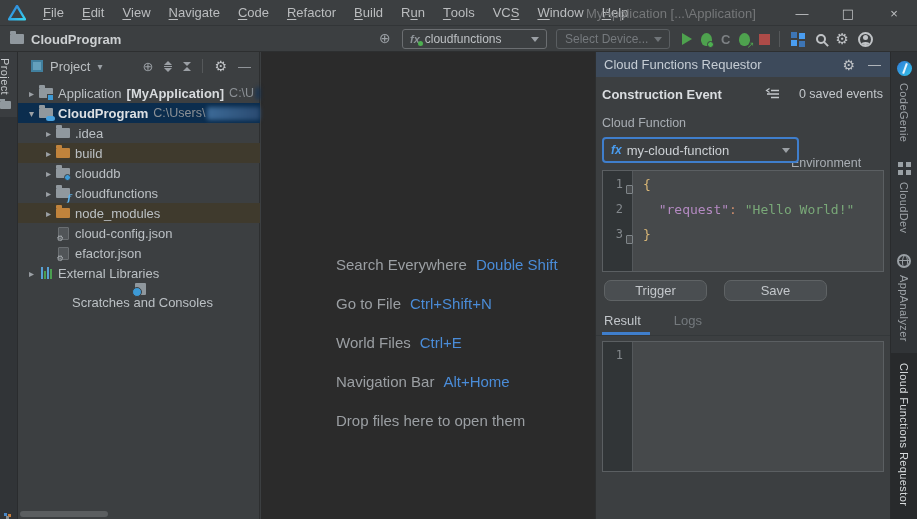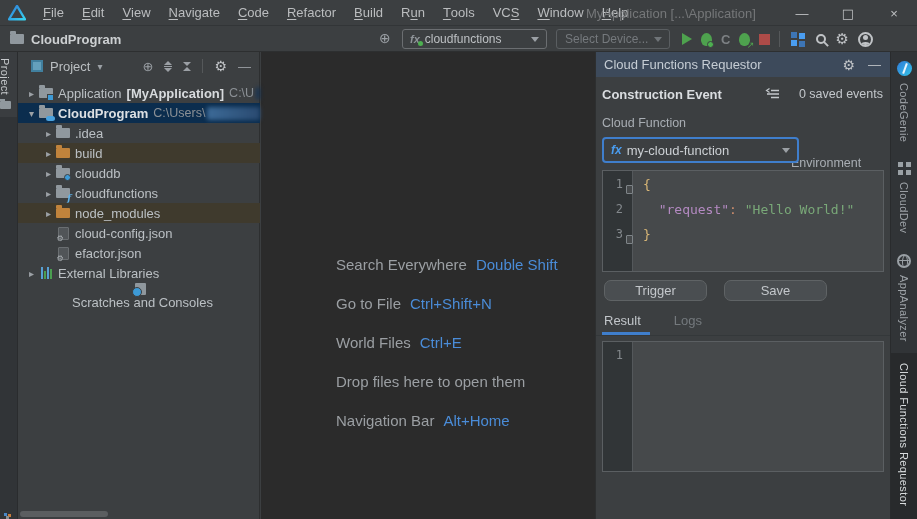--- a/index.html
+++ b/index.html
@@ -379,22 +379,22 @@
         </div>
       </div>
     <div class="hscroll"></div>
   </div>
 
   <div class="editor">
     <div class="shortcuts" id="shortcuts">
         <div class="sc-line"><span class="sc-label">Search Everywhere</span><span class="sc-keys">Double Shift</span></div>
         <div class="sc-line"><span class="sc-label">Go to File</span><span class="sc-keys">Ctrl+Shift+N</span></div>
         <div class="sc-line"><span class="sc-label">World Files</span><span class="sc-keys">Ctrl+E</span></div>
+        <div class="sc-line"><span class="sc-label">Navigation Bar</span><span class="sc-keys">Alt+Home</span></div>
         <div class="sc-line"><span class="sc-label">Drop files here to open them</span></div>
-        <div class="sc-line"><span class="sc-label">Navigation Bar</span><span class="sc-keys">Alt+Home</span></div>
       </div>
   </div>
 
   <div class="rpanel">
     <div class="rhead">
       <span class="rhead-title">Cloud Functions Requestor</span>
       <div class="rhead-icons">
         <span class="ic-gear glyph">⚙</span>
         <span class="minus">—</span>
       </div>

